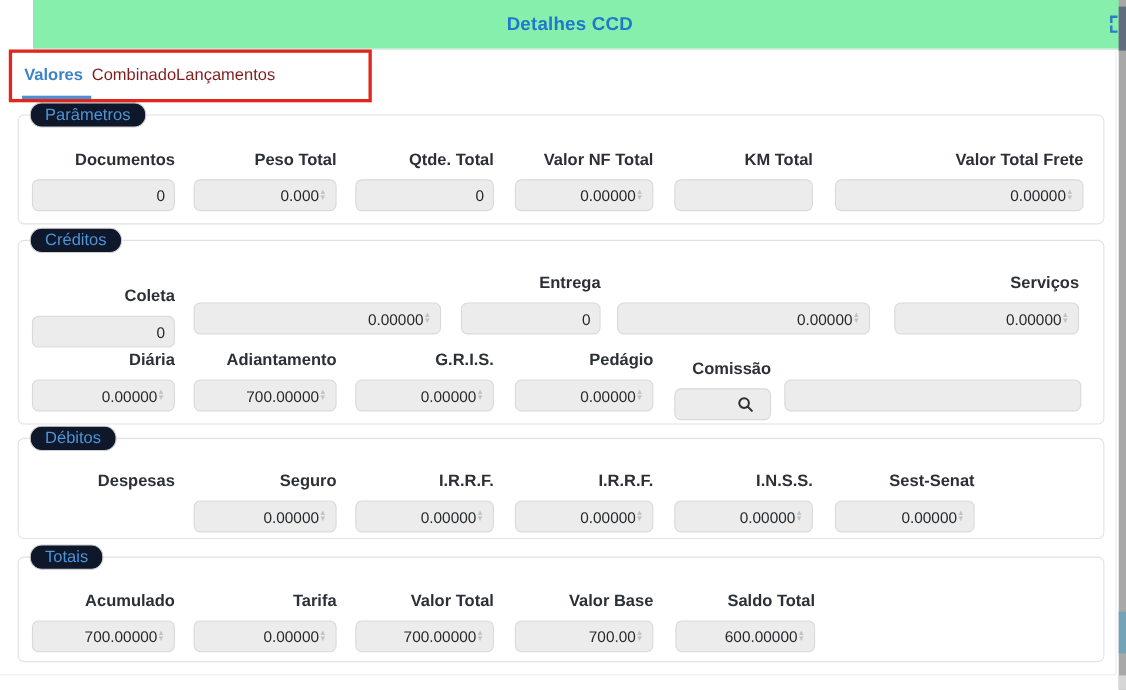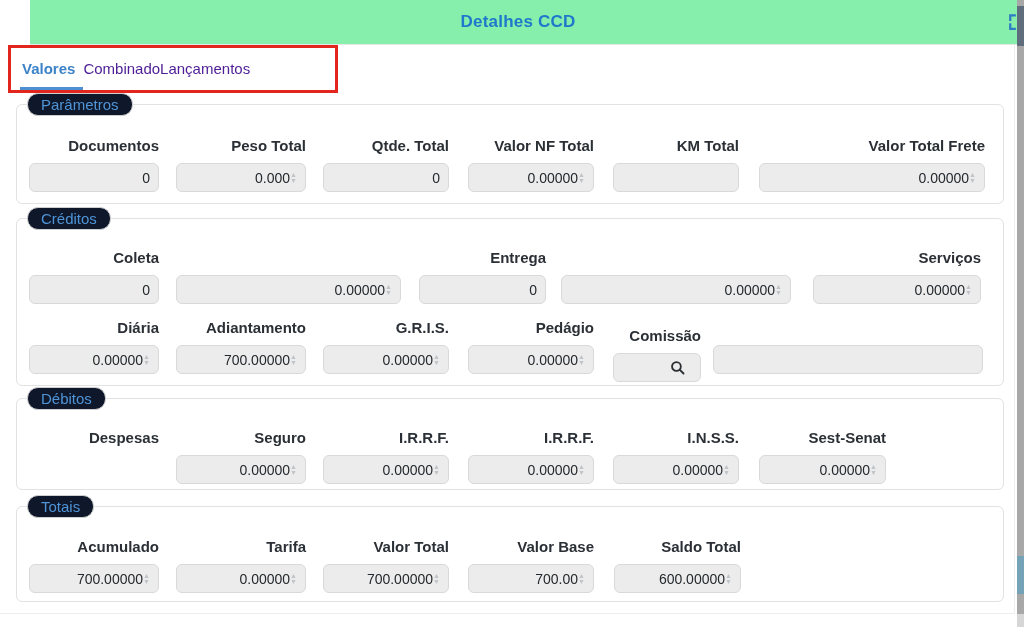--- a/index.html
+++ b/index.html
@@ -11,21 +11,21 @@
   .hdr { position:absolute; left:0; top:0; width:100%; height:45px;
          border-bottom:1px solid #e7e7e7; background:#86efac;margin-left:30px; }
   .hdr-title { position:absolute; left:0; top:12px; width:976px; text-align:center;
                color:#1f78cb; font-size:17px; font-weight:bold; letter-spacing:.2px; }
   .hdr-ic { position:absolute; top:13px; width:18px; height:18px; cursor:pointer;
             color:#2e7cc3; }
   .ic-expand { left:978px; }
   .ic-close { left:999px; font-size:18px; font-weight:bold; line-height:18px; text-align:center; }
   
   .tabs { position:absolute; left:20px; top:60px; display:flex; }
-  .tab { font-size:15px; color:#4c1d95; padding-bottom:10px; cursor:pointer; }
+  .tab { font-size:15px; color:#7f1d1d; padding-bottom:10px; cursor:pointer; }
   .tab.active { color:#3c83c8; font-weight:bold; border-bottom:3px solid #4c8fd2;
                 padding-left:2px; padding-right:8px; }
   .red-annot { position:absolute; left:8px; top:45px; width:330px; height:48px;
                border:3px solid #e3261d; pointer-events:none; z-index:50; }
   
   .fset { position:absolute; border:1px solid #e2e2e2; border-radius:6px; background:#fff; }
   .legend { position:absolute; top:-12px; left:10px; background:#0f172a; border:1px solid #cfcfcf;
             border-radius:11px; padding:2px 13px; color:#4f94d6; font-size:15px; }
   .field { position:absolute;text-align:right; }
   .flabel { font-size:15px; font-weight:600; color:#2b3036; height:20px; white-space:nowrap; }
@@ -114,21 +114,21 @@
         <span class="spin">
             <span>▲</span>
             <span>▼</span>
           </span>
       </div>
     </div>
   </div>
 
   <div class="fset" style="left:16px; top:218px; width:988px; height:168px">
     <div class="legend">Créditos</div>
-    <div class="field" style="left:12px; top:30px; width:130px">
+    <div class="field" style="left:12px; top:42px; width:130px">
       <div class="flabel">Coleta</div>
       <div class="finput">
         <span class="fval">0</span>
       </div>
     </div>
     <div class="field" style="left:159px; top:30px; width:225px">
       <div class="flabel"></div>
       <div class="finput">
         <span class="fval">0.00000</span>
         <span class="spin">

